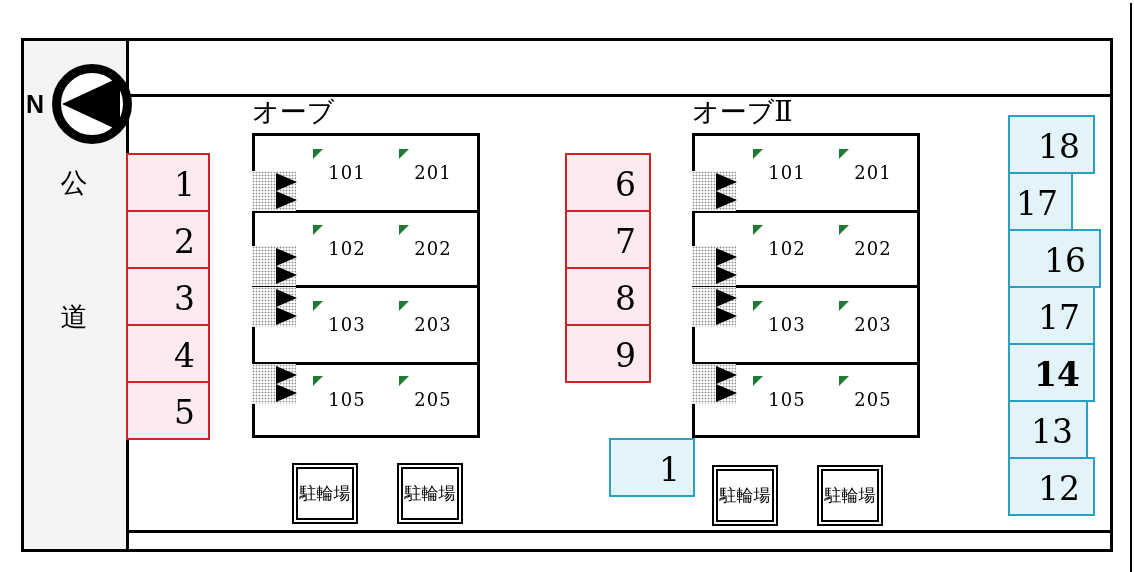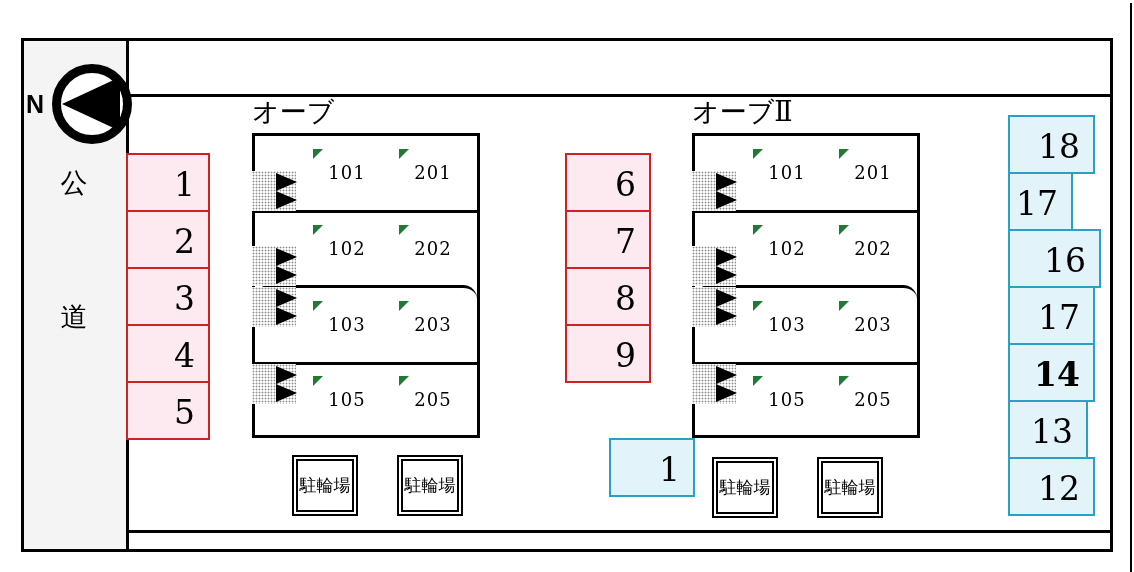--- a/index.html
+++ b/index.html
@@ -42,21 +42,21 @@
   .building{border:3px solid #000;background:#fff;z-index:4;}
   .b1{left:252px;top:133px;width:228px;height:305px;}
   .b2{left:692px;top:133px;width:228px;height:305px;}
   .bldg-title{width:228px;text-align:left;font-size:27px;line-height:24px;}
   .t1{left:252px;top:100px;}
   .t2{left:692px;top:100px;}
 
   .brow{position:absolute;left:0;width:222px;box-sizing:border-box;}
   .brow.r1{top:0;height:74px;}
   .brow.r2{top:74px;height:75px;border-top:3px solid #000;}
-  .brow.r3{top:149px;height:77px;border-top:3px solid #000;border-radius:14px;}
+  .brow.r3{top:149px;height:77px;border-top:3px solid #000;}
   .brow.r4{top:226px;height:73px;border-top:3px solid #000;}
 
   .room-label{position:absolute;top:50%;transform:translateY(-54%);width:48px;text-align:center;
     font-size:18px;letter-spacing:1px;}
   .room-label.lft{left:68px;}
   .room-label.rgt{left:154px;text-align:center;}
   .marker{position:absolute;width:10px;height:10px;background:var(--marker-green);
     clip-path:polygon(0 0, 100% 0, 0 100%);top:calc(50% - 24px);}
   .marker.m-lft{left:58px;}
   .marker.m-rgt{left:144px;}
@@ -66,21 +66,21 @@
     background-color:#fdfdfd;
     background-image:radial-gradient(circle, #8a8a8a 0.9px, transparent 1.05px);
     background-size:3px 3px;
     display:flex;flex-direction:column;justify-content:center;align-items:flex-end;z-index:5;}
   .stipple.at-bottom{bottom:-1px;}
   .stipple.at-top{top:-1px;}
   .tri{width:0;height:0;border-top:9px solid transparent;border-bottom:9px solid transparent;
     border-left:21px solid #000;margin-right:-1px;}
 
   
-  .bike-box{width:66px;height:61px;border:2px solid #000;padding:2px;background:#fff;z-index:4;}
+  .bike-box{width:66px;height:61px;border:2px solid #000;padding:2px;background:#fff;z-index:4;margin-top:8px;}
   .bike-inner{width:100%;height:100%;box-sizing:border-box;border:2px solid #000;
     display:flex;align-items:center;justify-content:center;font-size:17px;letter-spacing:0;}
 </style>
 </head>
 <body>
 
 <div class="canvas">
 
   <div class="abs edge-line"></div>
   <div class="abs plan-frame"></div>

